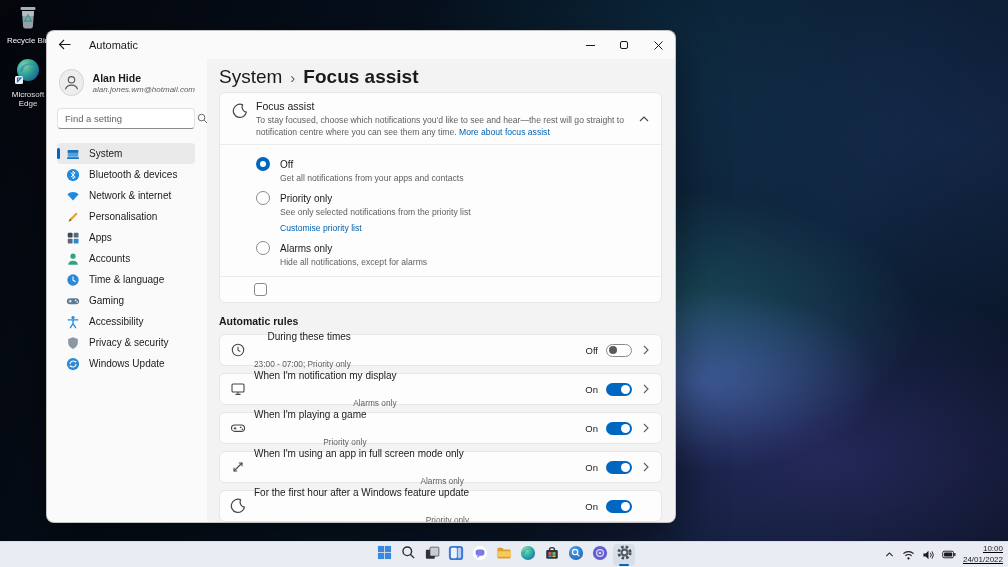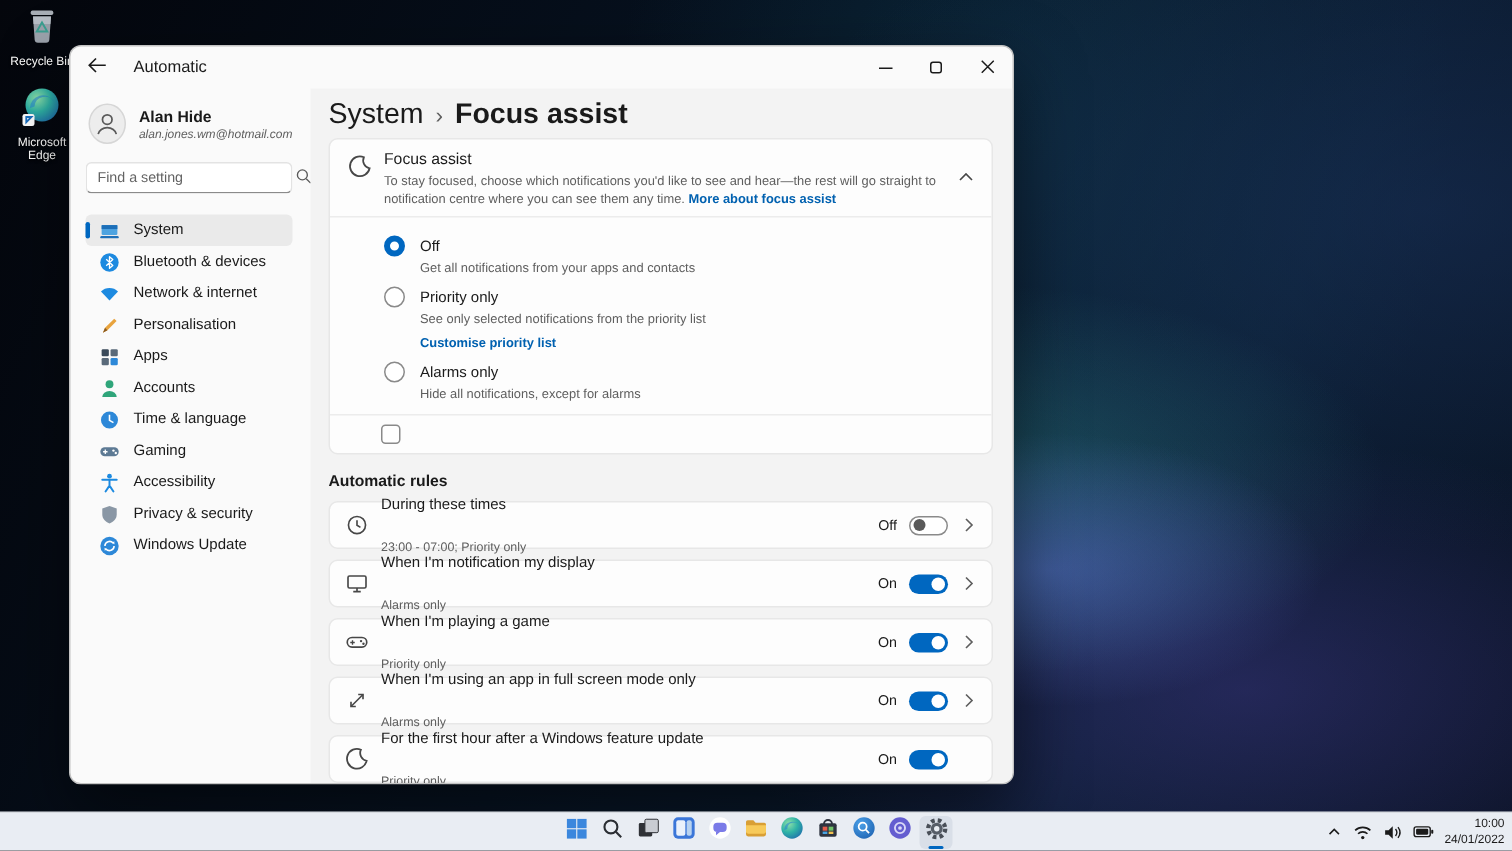--- a/index.html
+++ b/index.html
@@ -50,56 +50,56 @@
   
   .main{ flex:1; background:#f3f3f3; padding:0 13px 0 12px; overflow:hidden; }
   .breadcrumb{ margin-top:7px; display:flex; align-items:baseline; gap:8px; font-size:19px; color:#1a1a1a; }
   .bc-sep{ color:#5e5e5e; font-size:15px; }
   .bc-current{ font-weight:bold; }
   .card{ margin-top:4px; background:#fdfdfd; border:1px solid #e7e7e7; border-radius:6px; }
   .card-header{ display:flex; align-items:flex-start; padding:7px 12px 6px 10px; }
   .card-header .cico{ width:16px; height:16px; margin:3px 8px 0 2px; flex-shrink:0; }
   .ch-title{ font-size:10.5px; color:#1a1a1a; }
   .ch-desc{ font-size:8.6px; color:#5e5e5e; line-height:1.4; margin-top:2px; max-width:372px; }
-  .link{ color:#0061b0; font-weight:bold; cursor:pointer; }
+  .link{ color:#0061b0; font-weight:normal; cursor:pointer; }
   .chev-up{ margin-left:auto; margin-top:8px; flex-shrink:0; }
   .options{ border-top:1px solid #ececec; padding:4px 12px 9px 36px; }
   .option{ margin-top:8px; }
   .opt-head{ display:flex; align-items:center; gap:10px; }
   .radio{ width:14px; height:14px; border-radius:50%; flex-shrink:0; background:#fff; }
   .radio.selected{ border:4px solid #0067c0; }
   .radio.unselected{ border:1px solid #8a8a8a; }
   .opt-label{ font-size:10px; color:#1a1a1a; }
   .opt-desc{ font-size:8.6px; color:#5e5e5e; margin:2px 0 0 24px; }
   .opt-link{ font-size:8.6px; margin:6px 0 2px 24px; }
   .checkbox-row{ border-top:1px solid #ececec; display:flex; align-items:center; gap:10px; padding:6px 12px 6px 34px; height:26px; }
   .checkbox{ width:13px; height:13px; border:1px solid #8a8a8a; border-radius:3px; background:#fff; flex-shrink:0; }
   .cb-label{ font-size:9.5px; color:#1a1a1a; }
   .rules-heading{ margin-top:12px; font-size:10.5px; font-weight:bold; color:#1a1a1a; }
-  .rules{ margin-top:7px; display:flex; flex-direction:column; gap:7px; }
+  .rules{ margin-top:7px; display:flex; flex-direction:column; gap:7px;text-align:right; }
   .rule{ height:32px; background:#fdfdfd; border:1px solid #e7e7e7; border-radius:6px; display:flex; align-items:center; padding:0 12px 0 10px; }
   .rule .rico{ width:16px; height:16px; margin-right:8px; flex-shrink:0; display:flex; }
   .r-title{ font-size:10px; color:#1a1a1a; line-height:1.2; }
   .r-sub{ font-size:8.3px; color:#5e5e5e; margin-top:16px; }
   .r-right{ margin-left:auto; display:flex; align-items:center; }
   .r-state{ font-size:9.5px; color:#1a1a1a; margin-right:8px; }
   .toggle{ position:relative; width:26px; height:13px; border-radius:7px; }
   .toggle.on{ background:#0067c0; }
   .toggle.on::after{ content:""; position:absolute; right:2px; top:2px; width:9px; height:9px; border-radius:50%; background:#fff; }
   .toggle.off{ background:#fff; border:1px solid #8a8a8a; }
   .toggle.off::after{ content:""; position:absolute; left:2px; top:1.5px; width:8px; height:8px; border-radius:50%; background:#5a5a5a; }
   .chev-right{ margin-left:11px; display:flex; }
   .chev-right.hidden{ visibility:hidden; }
   
   .taskbar{ position:absolute; left:0; bottom:0; width:1008px; height:26px; background:#e9edf3; border-top:1px solid rgba(0,0,0,.07); }
   .task-icons{ position:absolute; left:50%; top:0; transform:translateX(-50%); height:100%; display:flex; align-items:center; gap:2px; }
   .tb-icon{ width:22px; height:22px; border-radius:4px; display:flex; align-items:center; justify-content:center; position:relative; cursor:pointer; }
   .tb-icon.active{ background:#d9dfe8; }
   .tb-icon.active::after{ content:""; position:absolute; bottom:0px; left:6px; width:10px; height:2px; border-radius:1px; background:#0067c0; }
-  .tray{ position:absolute; right:5px; top:0; height:100%; display:flex; align-items:center; gap:7px; }
+  .tray{ position:absolute; right:5px; top:0; height:100%; display:flex; align-items:center; gap:7px;text-decoration:underline; }
   .tray .tico{ display:flex; cursor:pointer; }
   .clock{ text-align:right; font-size:8px; color:#1b1b1b; line-height:1.3; cursor:pointer; }
 </style>
 </head>
 <body>
 
 <div class="screen">
 
   <div class="desktop-icon" style="left:2px; top:4px;">
     <span class="dico">

